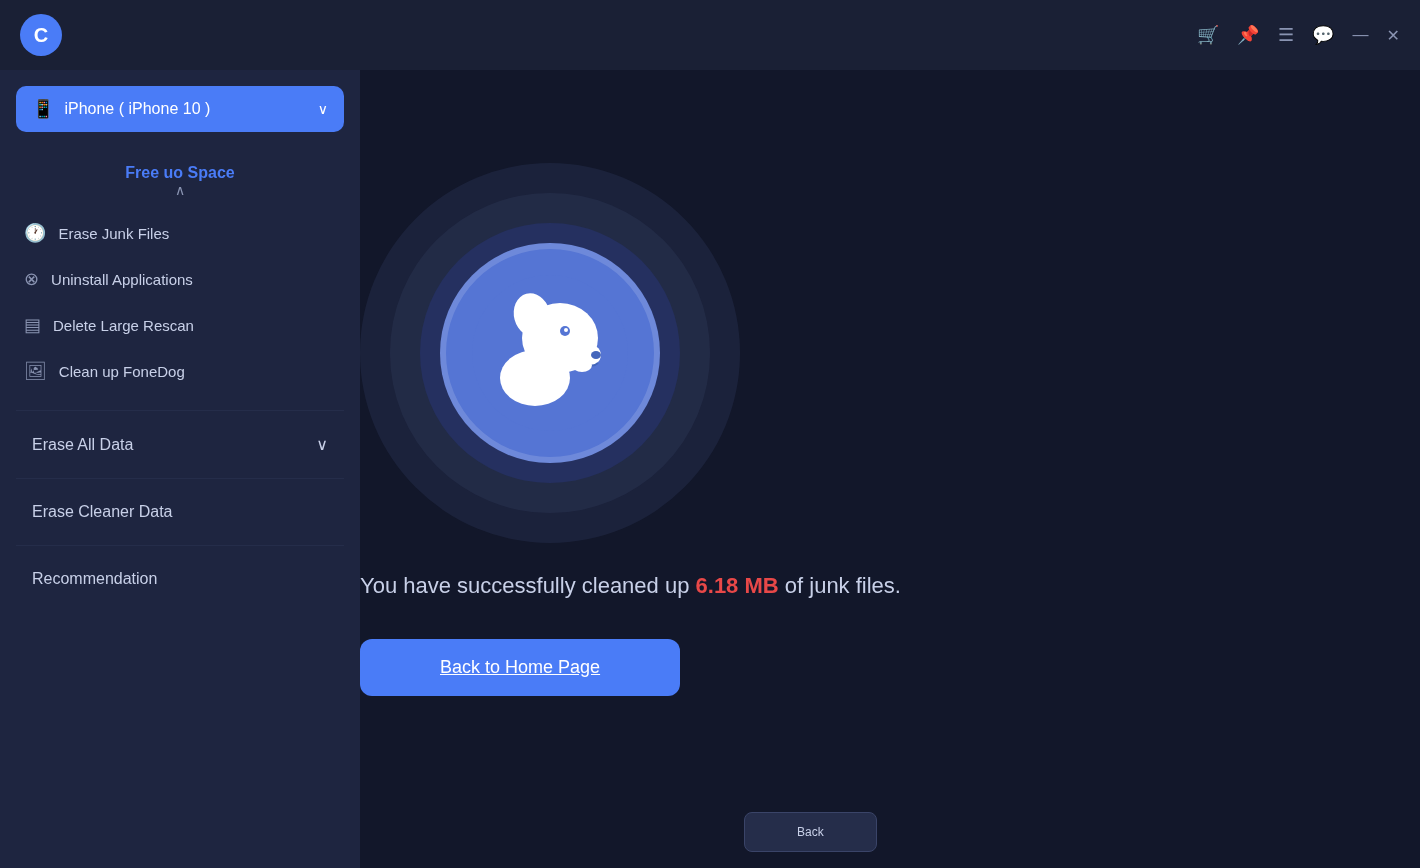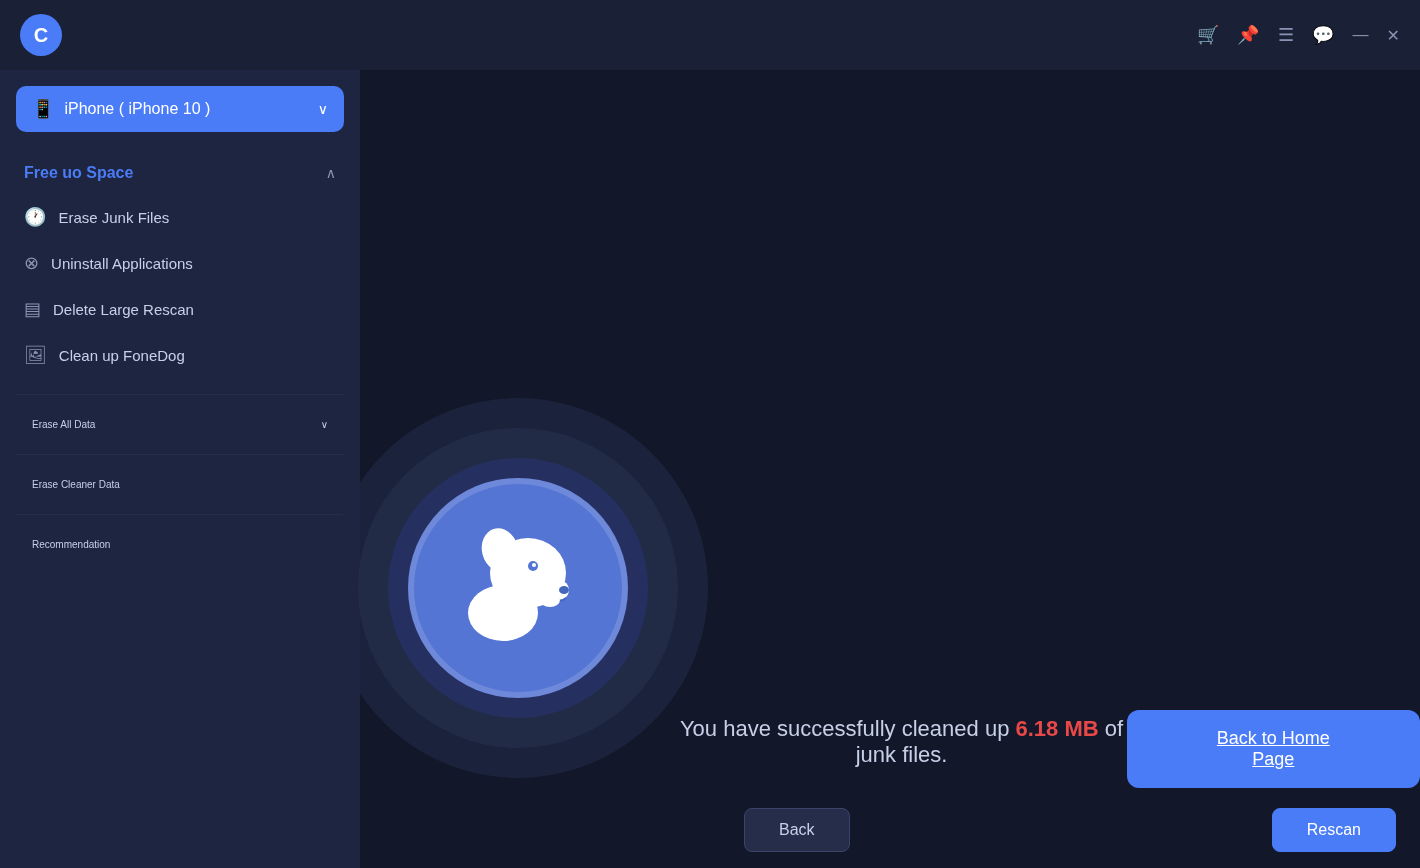--- a/index.html
+++ b/index.html
@@ -106,20 +106,21 @@
     .sidebar-section {
       padding: 0 16px;
       margin-bottom: 8px;
     }
     .sidebar-section-header {
       display: flex;
       align-items: center;
       justify-content: space-between;
       padding: 12px 8px;
       cursor: pointer;
+      flex-direction: column;
     }
     .sidebar-section-title {
       color: #4a7cf7;
       font-size: 16px;
       font-weight: 600;
     }
     .sidebar-section-chevron {
       color: #8a94b2;
       font-size: 14px;
     }
@@ -135,38 +136,38 @@
       font-size: 15px;
     }
     .sidebar-item-icon {
       font-size: 18px;
       color: #8a94b2;
     }
 
     .sidebar-nav-item {
       padding: 16px 24px;
       color: #c8d0e8;
-      font-size: 10px;
+      font-size: 16px;
       cursor: pointer;
       border-radius: 8px;
       margin: 0 8px;
     }
 
     .divider {
       height: 1px;
       background: #252d4a;
       margin: 8px 16px;
     }
 
     
     .content {
       flex: 1;
       display: flex;
-      flex-direction: row;
-      align-items: flex-end;
+      flex-direction: column;
+      align-items: flex-start;
       justify-content: center;
       position: relative;
       background: #12172a;
       padding-bottom: 60px;
     }
 
     
     .logo-container {
       position: relative;
       width: 380px;
@@ -249,22 +250,22 @@
       display: flex;
       justify-content: space-between;
       padding: 16px 24px;
       background: #12172a;
     }
     .nav-btn {
       background: #252d4a;
       color: #c8d0e8;
       border: 1px solid #3a4468;
       border-radius: 8px;
-      padding: 12px 34px;
-      font-size: 16px;
+      padding: 12px 52px;
+      font-size: 12px;
       cursor: pointer;
     }
     .nav-btn.primary {
       background: #4a7cf7;
       border-color: #4a7cf7;
       color: white;
     }
   </style>
 </head>
 <body>
@@ -377,17 +378,16 @@
     </div>
 
     <div class="success-message">
       <span>You have successfully cleaned up </span><span class="highlight">6.18 MB</span><span> of junk files.</span>
     </div>
 
     <button class="back-to-home-btn">Back to Home Page</button>
 
     <div class="bottom-bar">
       <button class="nav-btn">Back</button>
-      <button class="nav-btn primary">Rescan</button>
     </div>
 
   </div>
 </div>
 
 </body></html>

